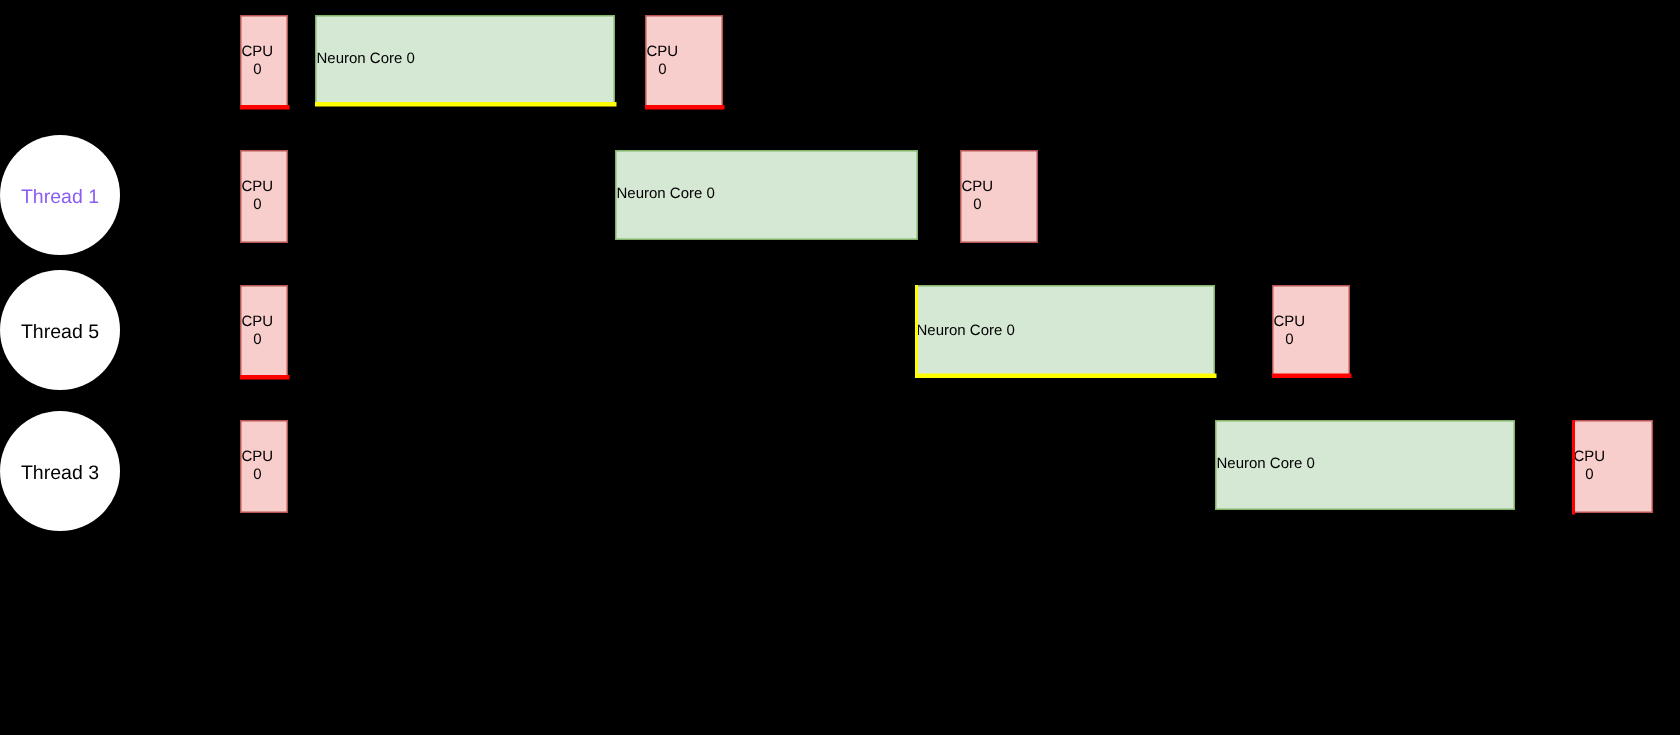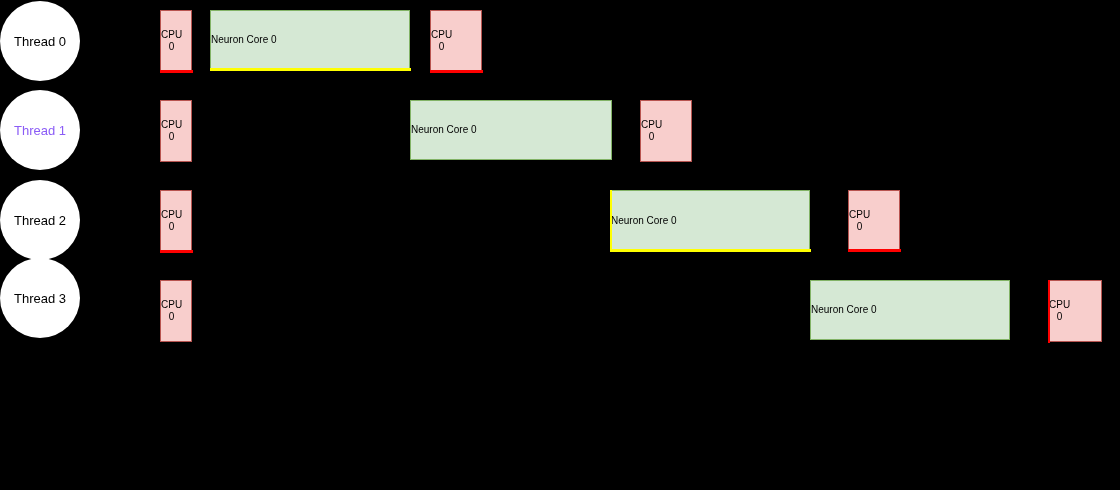--- a/index.html
+++ b/index.html
@@ -39,23 +39,20 @@
   .block-label { white-space: pre-line; }
   .edge-highlight { position: absolute; }
   .edge-bottom { left: -1.5px; right: -1.5px; bottom: -1.5px; height: 2.5px; }
   .edge-left   { top: -1.5px; bottom: -1.5px; left: -1.5px; width: 2.5px; }
   .connector-mark { position: absolute; }
 </style>
 </head>
 <body>
 
 <div class="stage" style="background: rgb(0, 0, 0);">
-    <div class="thread-circle" style="left: 0px; top: 1px; width: 80px; height: 80px; background: rgb(255, 255, 255); color: rgb(0, 0, 0);">
-      <span>Thread 0</span>
-    </div>
     <div class="block" style="left: 160px; top: 10px; width: 32px; height: 62px; background: rgb(248, 206, 204); border-color: rgb(184, 84, 80); color: rgb(0, 0, 0);">
       <span class="block-label">CPU
 0</span>
       <div class="edge-highlight edge-bottom" style="background: rgb(255, 0, 0);"></div>
     </div>
     <div class="block" style="left: 210px; top: 10px; width: 200px; height: 60px; background: rgb(213, 232, 212); border-color: rgb(130, 179, 102); color: rgb(0, 0, 0);">
       <span class="block-label">Neuron Core 0</span>
       <div class="edge-highlight edge-bottom" style="background: rgb(255, 255, 0);"></div>
     </div>
     <div class="block" style="left: 430px; top: 10px; width: 52px; height: 62px; background: rgb(248, 206, 204); border-color: rgb(184, 84, 80); color: rgb(0, 0, 0);">
@@ -71,38 +68,38 @@
 0</span>
     </div>
     <div class="block" style="left: 410px; top: 100px; width: 202px; height: 60px; background: rgb(213, 232, 212); border-color: rgb(130, 179, 102); color: rgb(0, 0, 0);">
       <span class="block-label">Neuron Core 0</span>
     </div>
     <div class="block" style="left: 640px; top: 100px; width: 52px; height: 62px; background: rgb(248, 206, 204); border-color: rgb(184, 84, 80); color: rgb(0, 0, 0);">
       <span class="block-label">CPU
 0</span>
     </div>
     <div class="thread-circle" style="left: 0px; top: 180px; width: 80px; height: 80px; background: rgb(255, 255, 255); color: rgb(0, 0, 0);">
-      <span>Thread 2</span>
+      <span>Thread 5</span>
     </div>
     <div class="block" style="left: 160px; top: 190px; width: 32px; height: 62px; background: rgb(248, 206, 204); border-color: rgb(184, 84, 80); color: rgb(0, 0, 0);">
       <span class="block-label">CPU
 0</span>
       <div class="edge-highlight edge-bottom" style="background: rgb(255, 0, 0);"></div>
     </div>
     <div class="block" style="left: 610px; top: 190px; width: 200px; height: 61px; background: rgb(213, 232, 212); border-color: rgb(130, 179, 102); color: rgb(0, 0, 0);">
       <span class="block-label">Neuron Core 0</span>
       <div class="edge-highlight edge-left" style="background: rgb(255, 255, 0);"></div>
       <div class="edge-highlight edge-bottom" style="background: rgb(255, 255, 0);"></div>
     </div>
     <div class="block" style="left: 848px; top: 190px; width: 52px; height: 61px; background: rgb(248, 206, 204); border-color: rgb(184, 84, 80); color: rgb(0, 0, 0);">
       <span class="block-label">CPU
 0</span>
       <div class="edge-highlight edge-bottom" style="background: rgb(255, 0, 0);"></div>
     </div>
-    <div class="thread-circle" style="left: 0px; top: 258px; width: 80px; height: 80px; background: rgb(255, 255, 255); color: rgb(0, 0, 0);">
+    <div class="thread-circle" style="left: 0px; top: 274px; width: 80px; height: 80px; background: rgb(255, 255, 255); color: rgb(0, 0, 0);">
       <span>Thread 3</span>
     </div>
     <div class="block" style="left: 160px; top: 280px; width: 32px; height: 62px; background: rgb(248, 206, 204); border-color: rgb(184, 84, 80); color: rgb(0, 0, 0);">
       <span class="block-label">CPU
 0</span>
     </div>
     <div class="block" style="left: 810px; top: 280px; width: 200px; height: 60px; background: rgb(213, 232, 212); border-color: rgb(130, 179, 102); color: rgb(0, 0, 0);">
       <span class="block-label">Neuron Core 0</span>
     </div>
     <div class="block" style="left: 1048px; top: 280px; width: 54px; height: 62px; background: rgb(248, 206, 204); border-color: rgb(184, 84, 80); color: rgb(0, 0, 0);">

